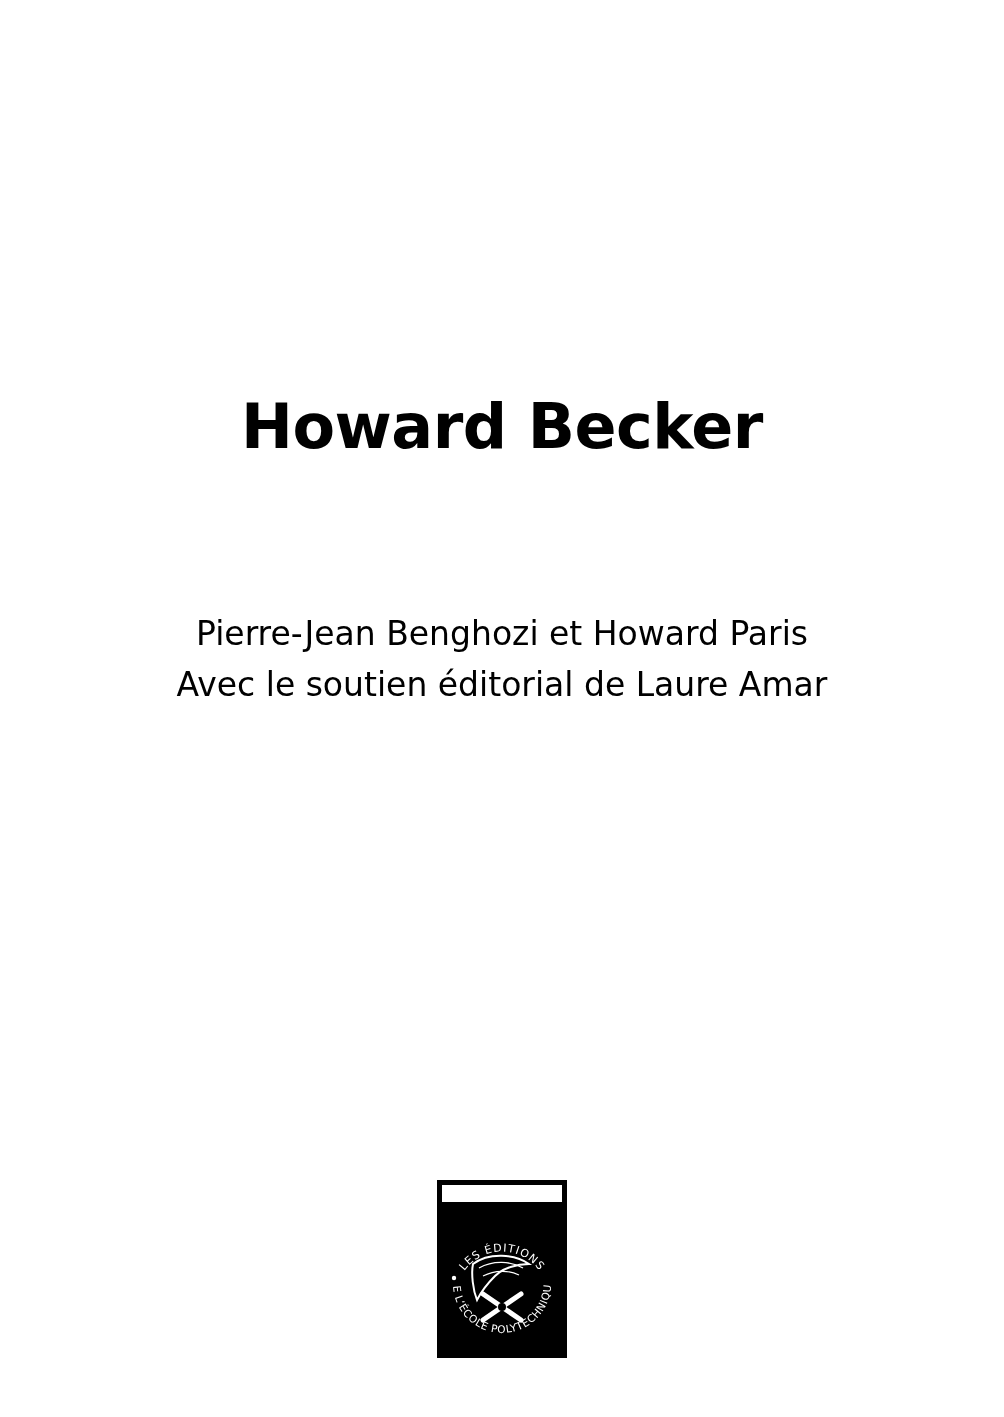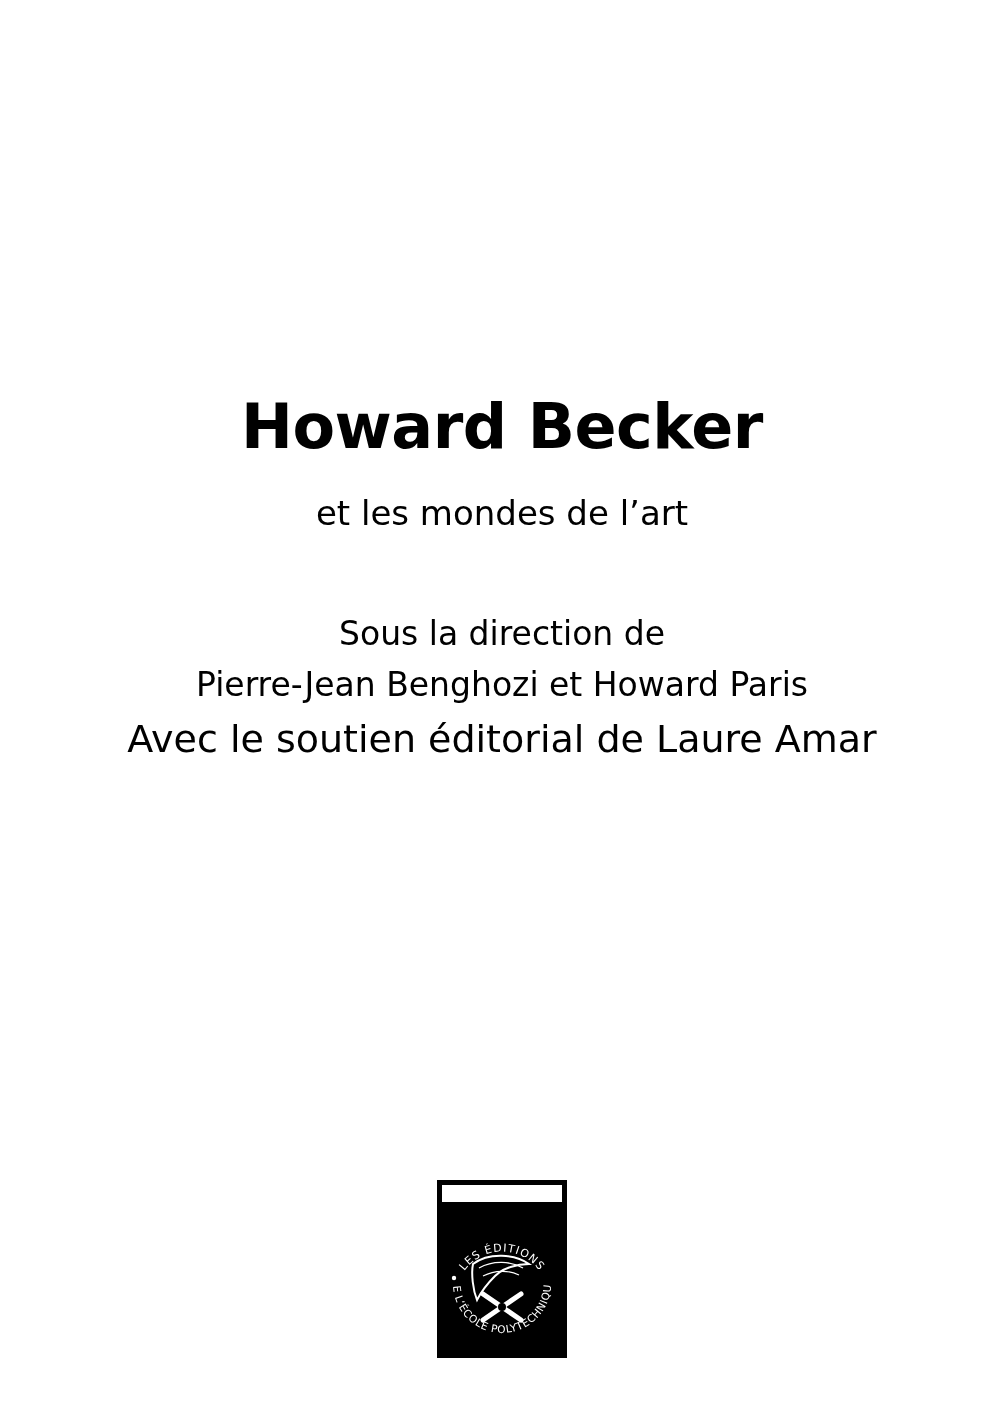--- a/index.html
+++ b/index.html
@@ -57,21 +57,21 @@
   }
 
   .credit-line {
     font-size: 33px;
     font-weight: normal;
     line-height: 1.55;
     margin: 0;
   }
 
   .credit-line.small {
-    font-size: 38px;
+    font-size: 33px;
   }
 
   .publisher-logo {
     position: absolute;
     left: 437px;
     top: 1180px;
     width: 130px;
     height: 178px;
     background: #000000;
     border: 0;
@@ -94,25 +94,23 @@
     height: 156px;
   }
 </style>
 </head>
 <body>
 
 <div class="page">
 
   <div class="title-block">
     <h1 class="book-title">Howard Becker</h1>
-    <p class="book-subtitle">et les mondes de l’art</p>
   </div>
 
   <div class="credits-block">
-    <p class="credit-line">Sous la direction de</p>
     <p class="credit-line">Pierre-Jean Benghozi et Howard Paris</p>
     <p class="credit-line small">Avec le soutien éditorial de Laure Amar</p>
   </div>
 
   <div class="publisher-logo">
     <div class="top-strip"></div>
     <svg class="logo-art" viewBox="0 0 130 156" xmlns="http://www.w3.org/2000/svg">
 
       <defs>
         <path id="arcTop" d="M 20,86 A 46,46 0 0 1 110,86" fill="none"></path>

